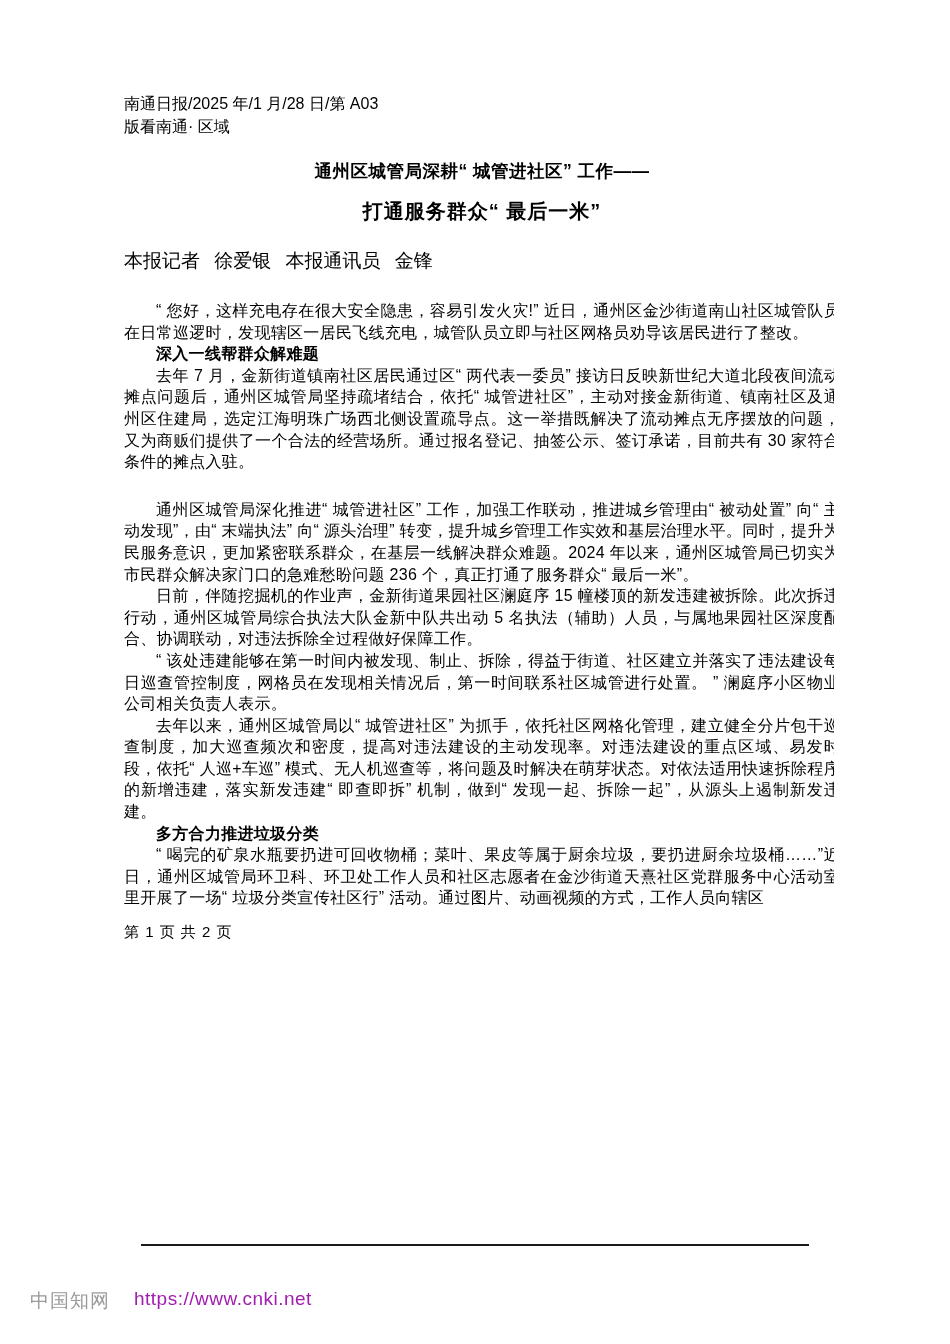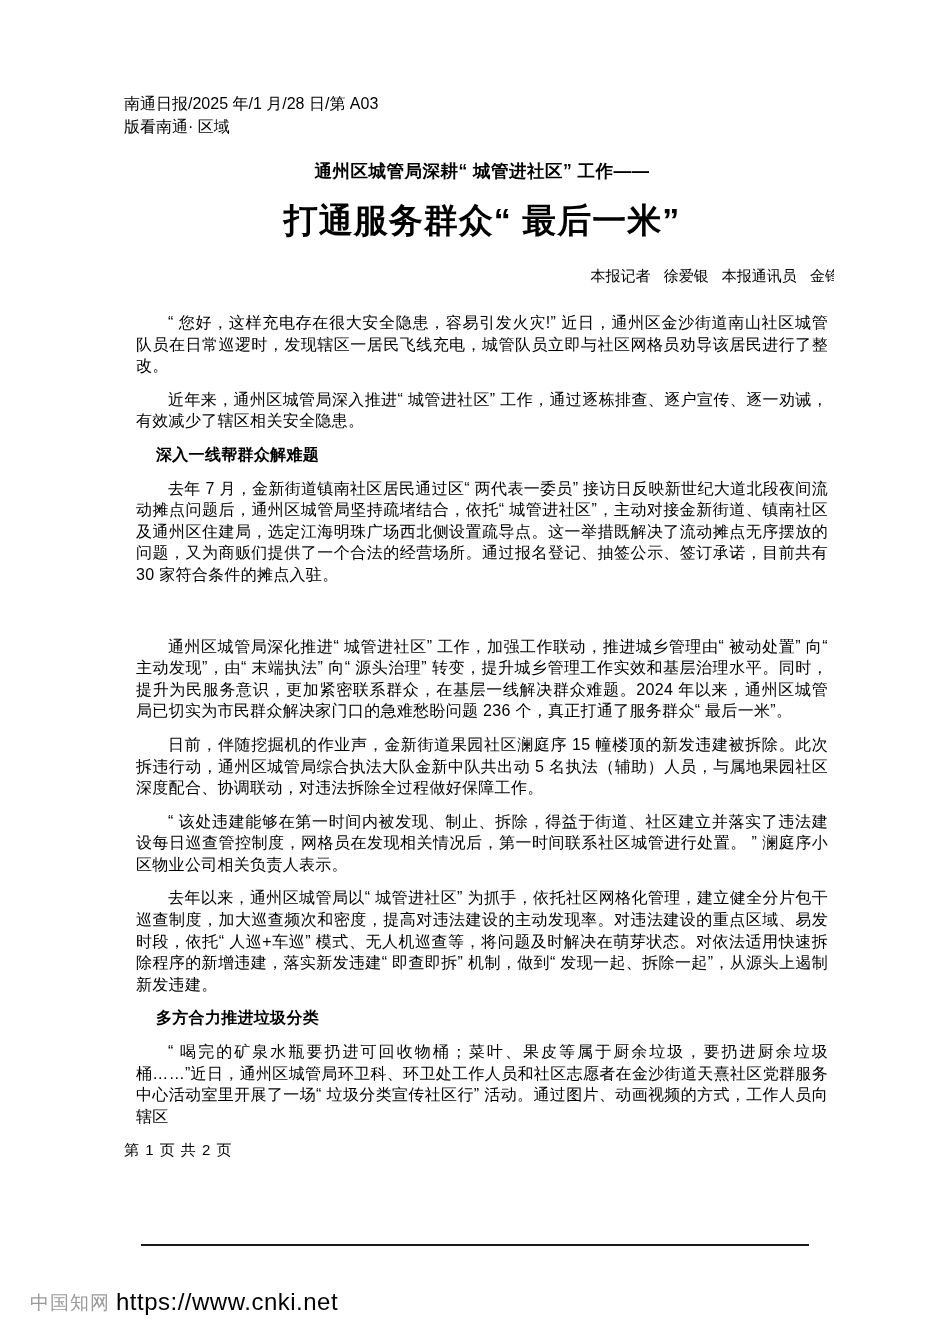--- a/index.html
+++ b/index.html
@@ -26,38 +26,38 @@
   .kicker {
     margin-top: 21px;
     text-align: center;
     font-size: 17.5px;
     letter-spacing: 0.5px;
     font-weight: bold;
   }
   .title {
     margin: 15px 0 0 0;
     text-align: center;
-    font-size: 34px;
+    font-size: 20px;
     font-weight: 700;
     letter-spacing: 1px;
   }
   .byline {
     margin-top: 23px;
-    text-align: right;
-    font-size: 15px;
+    text-align: left;
+    font-size: 19px;
     word-spacing: 9px;
   }
   .body {
     margin-top: 26px;
     font-size: 16px;
     line-height: 21.6px;
     letter-spacing: 0.3px;
     text-align: justify;
   }
-  .body p { margin: 12px; text-indent: 2em; }
+  .body p { margin: 0; text-indent: 2em; }
   .body .subhead { margin: 0; text-indent: 2em; font-weight: 700; font-size: 16px; }
   .body .spacer { height: 26px; }
   .pagenum {
     margin-top: 14px;
     padding-right: 30px;
     font-size: 15px;
     letter-spacing: 1px;
   }
   .divider {
     position: absolute;
@@ -65,46 +65,45 @@
     top: 1244px;
     width: 668px;
     height: 2px;
     background: #1a1a1a;
   }
   .watermark {
     position: absolute;
     left: 30px;
     top: 1288px;
     display: flex;
-    align-items: flex-end;
-    gap: 6px;
+    align-items: flex-start;
+    gap: 24px;
   }
   .wm-brand { font-size: 19px; color: #9a9a9a; letter-spacing: 1px; }
-  .wm-url   { font-size: 24px; color: #000000; letter-spacing: 0.5px; }
+  .wm-url   { font-size: 19px; color: #a21caf; letter-spacing: 0.5px; }
 </style>
 </head>
 <body>
 
 <div class="page">
   <div class="doc">
 
     <div class="meta">
       <div>南通日报/2025 年/1 月/28 日/第 A03</div>
       <div>版看南通· 区域</div>
     </div>
 
     <div class="kicker">通州区城管局深耕“ 城管进社区” 工作——</div>
 
     <h1 class="title">打通服务群众“ 最后一米”</h1>
 
     <div class="byline">本报记者 徐爱银 本报通讯员 金锋</div>
 
     <div class="body">
       <p>“ 您好，这样充电存在很大安全隐患，容易引发火灾!” 近日，通州区金沙街道南山社区城管队员在日常巡逻时，发现辖区一居民飞线充电，城管队员立即与社区网格员劝导该居民进行了整改。</p>
-      <p>近年来，通州区城管局深入推进“ 城管进社区” 工作，通过逐栋排查、逐户宣传、逐一劝诫，有效减少了辖区相关安全隐患。</p>
       <p class="subhead">深入一线帮群众解难题</p>
       <p>去年 7 月，金新街道镇南社区居民通过区“ 两代表一委员” 接访日反映新世纪大道北段夜间流动摊点问题后，通州区城管局坚持疏堵结合，依托“ 城管进社区”，主动对接金新街道、镇南社区及通州区住建局，选定江海明珠广场西北侧设置疏导点。这一举措既解决了流动摊点无序摆放的问题，又为商贩们提供了一个合法的经营场所。通过报名登记、抽签公示、签订承诺，目前共有 30 家符合条件的摊点入驻。</p>
       <div class="spacer"></div>
       <p>通州区城管局深化推进“ 城管进社区” 工作，加强工作联动，推进城乡管理由“ 被动处置” 向“ 主动发现”，由“ 末端执法” 向“ 源头治理” 转变，提升城乡管理工作实效和基层治理水平。同时，提升为民服务意识，更加紧密联系群众，在基层一线解决群众难题。2024 年以来，通州区城管局已切实为市民群众解决家门口的急难愁盼问题 236 个，真正打通了服务群众“ 最后一米”。</p>
       <p>日前，伴随挖掘机的作业声，金新街道果园社区澜庭序 15 幢楼顶的新发违建被拆除。此次拆违行动，通州区城管局综合执法大队金新中队共出动 5 名执法（辅助）人员，与属地果园社区深度配合、协调联动，对违法拆除全过程做好保障工作。</p>
       <p>“ 该处违建能够在第一时间内被发现、制止、拆除，得益于街道、社区建立并落实了违法建设每日巡查管控制度，网格员在发现相关情况后，第一时间联系社区城管进行处置。 ” 澜庭序小区物业公司相关负责人表示。</p>
       <p>去年以来，通州区城管局以“ 城管进社区” 为抓手，依托社区网格化管理，建立健全分片包干巡查制度，加大巡查频次和密度，提高对违法建设的主动发现率。对违法建设的重点区域、易发时段，依托“ 人巡+车巡” 模式、无人机巡查等，将问题及时解决在萌芽状态。对依法适用快速拆除程序的新增违建，落实新发违建“ 即查即拆” 机制，做到“ 发现一起、拆除一起”，从源头上遏制新发违建。</p>
       <p class="subhead">多方合力推进垃圾分类</p>
       <p>“ 喝完的矿泉水瓶要扔进可回收物桶；菜叶、果皮等属于厨余垃圾，要扔进厨余垃圾桶……”近日，通州区城管局环卫科、环卫处工作人员和社区志愿者在金沙街道天熹社区党群服务中心活动室里开展了一场“ 垃圾分类宣传社区行” 活动。通过图片、动画视频的方式，工作人员向辖区</p>
     </div>

